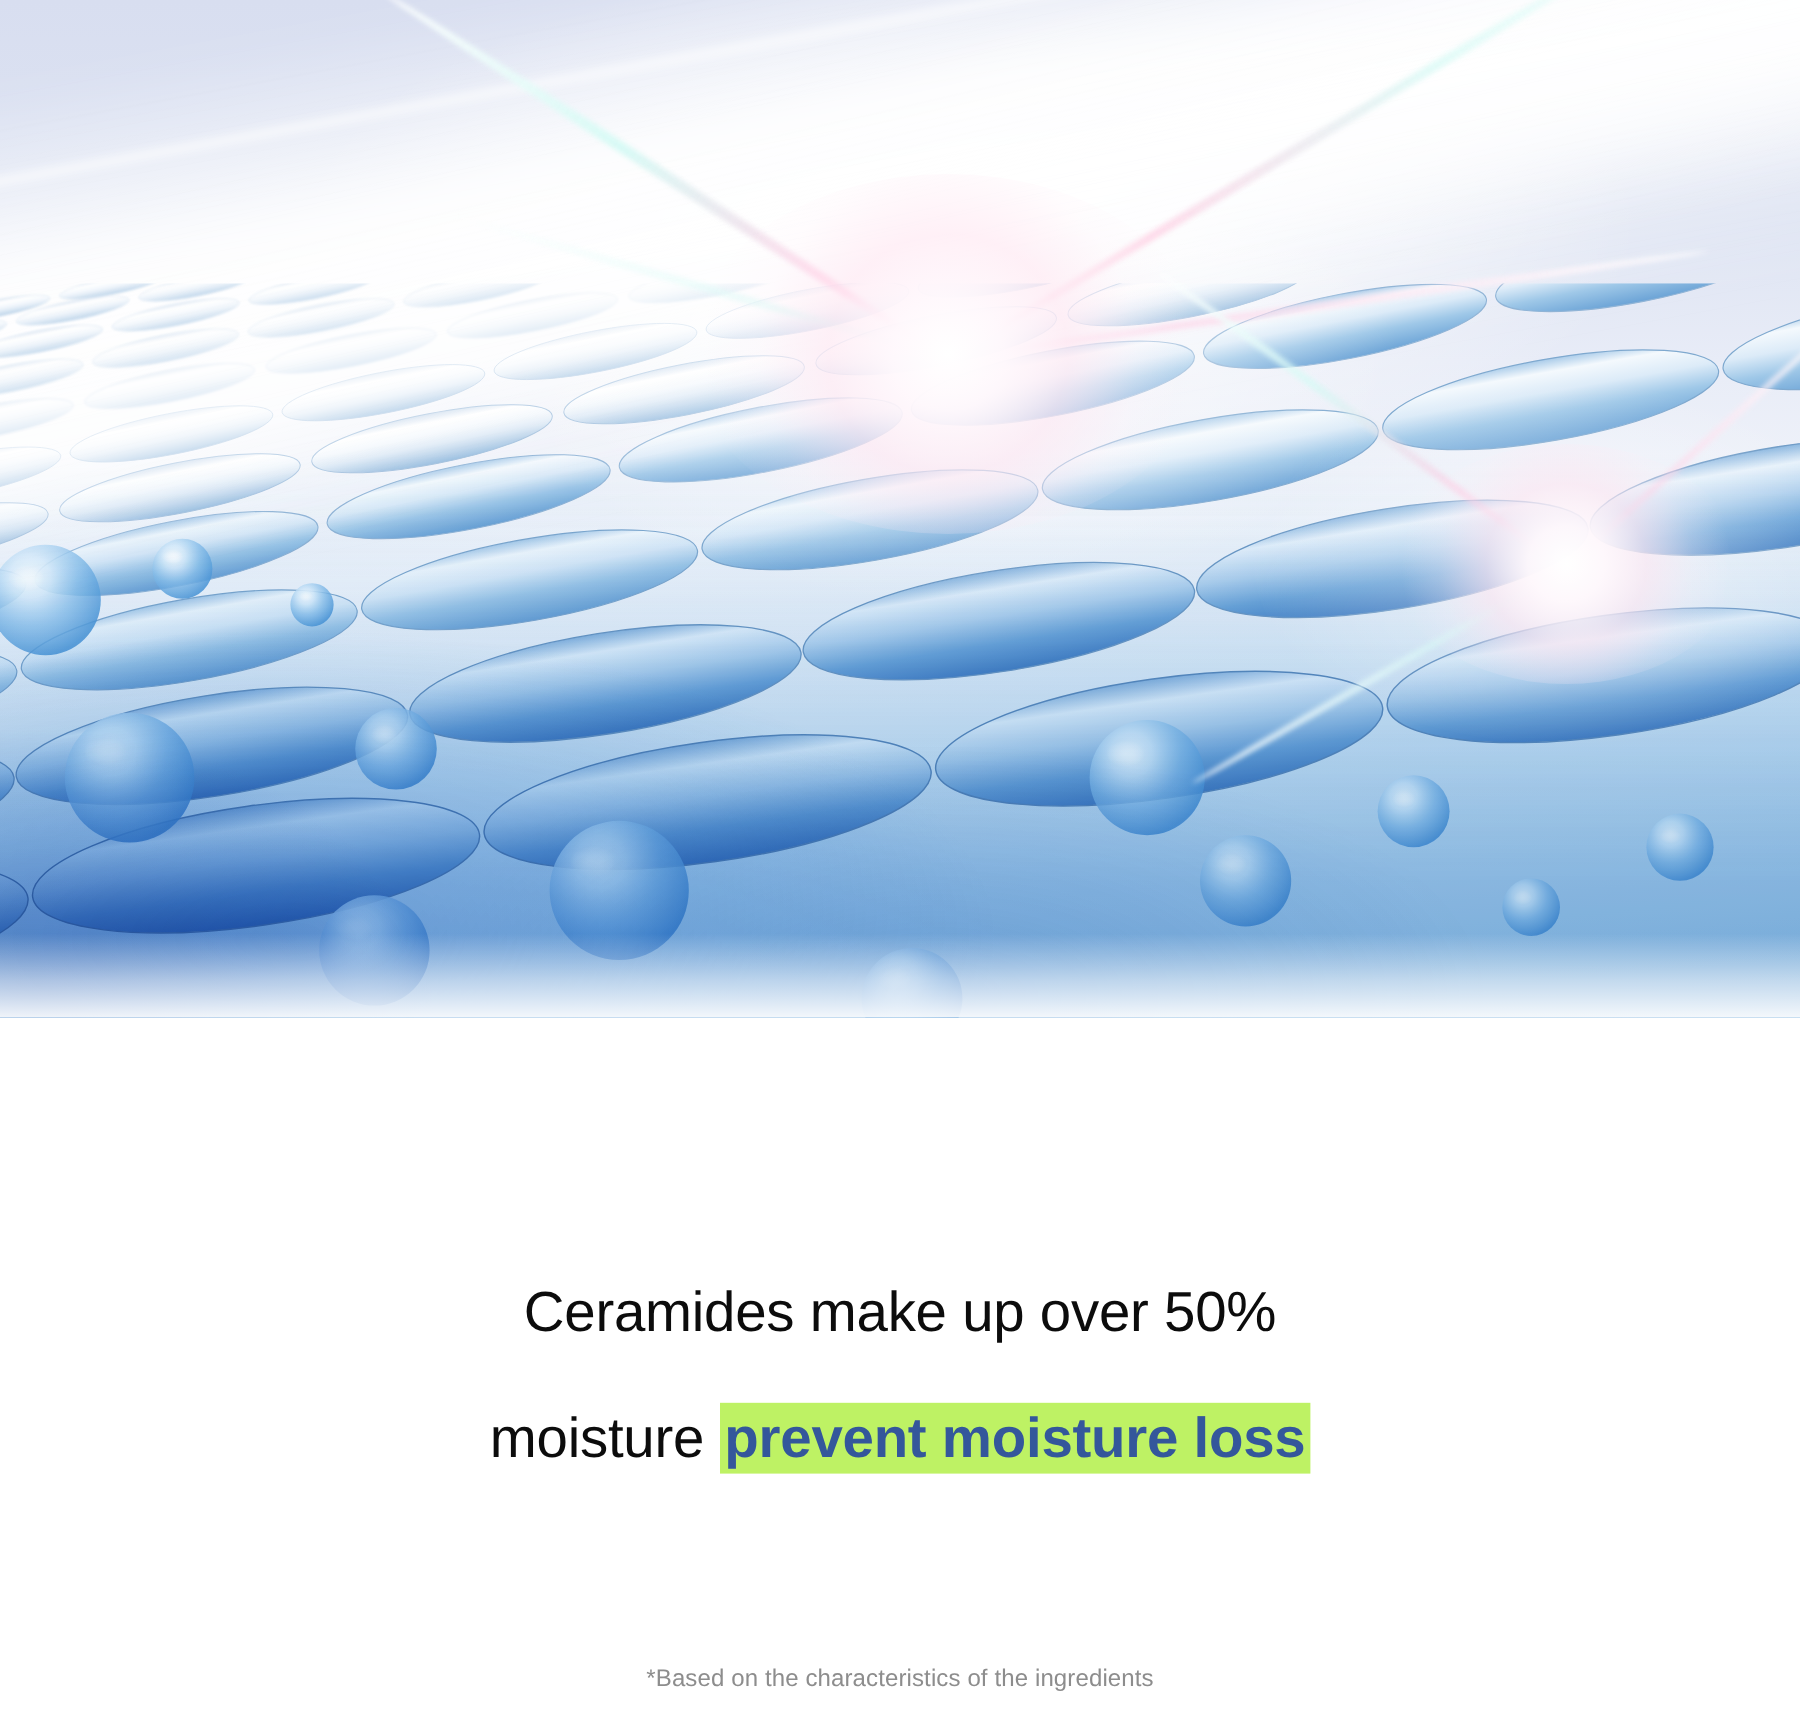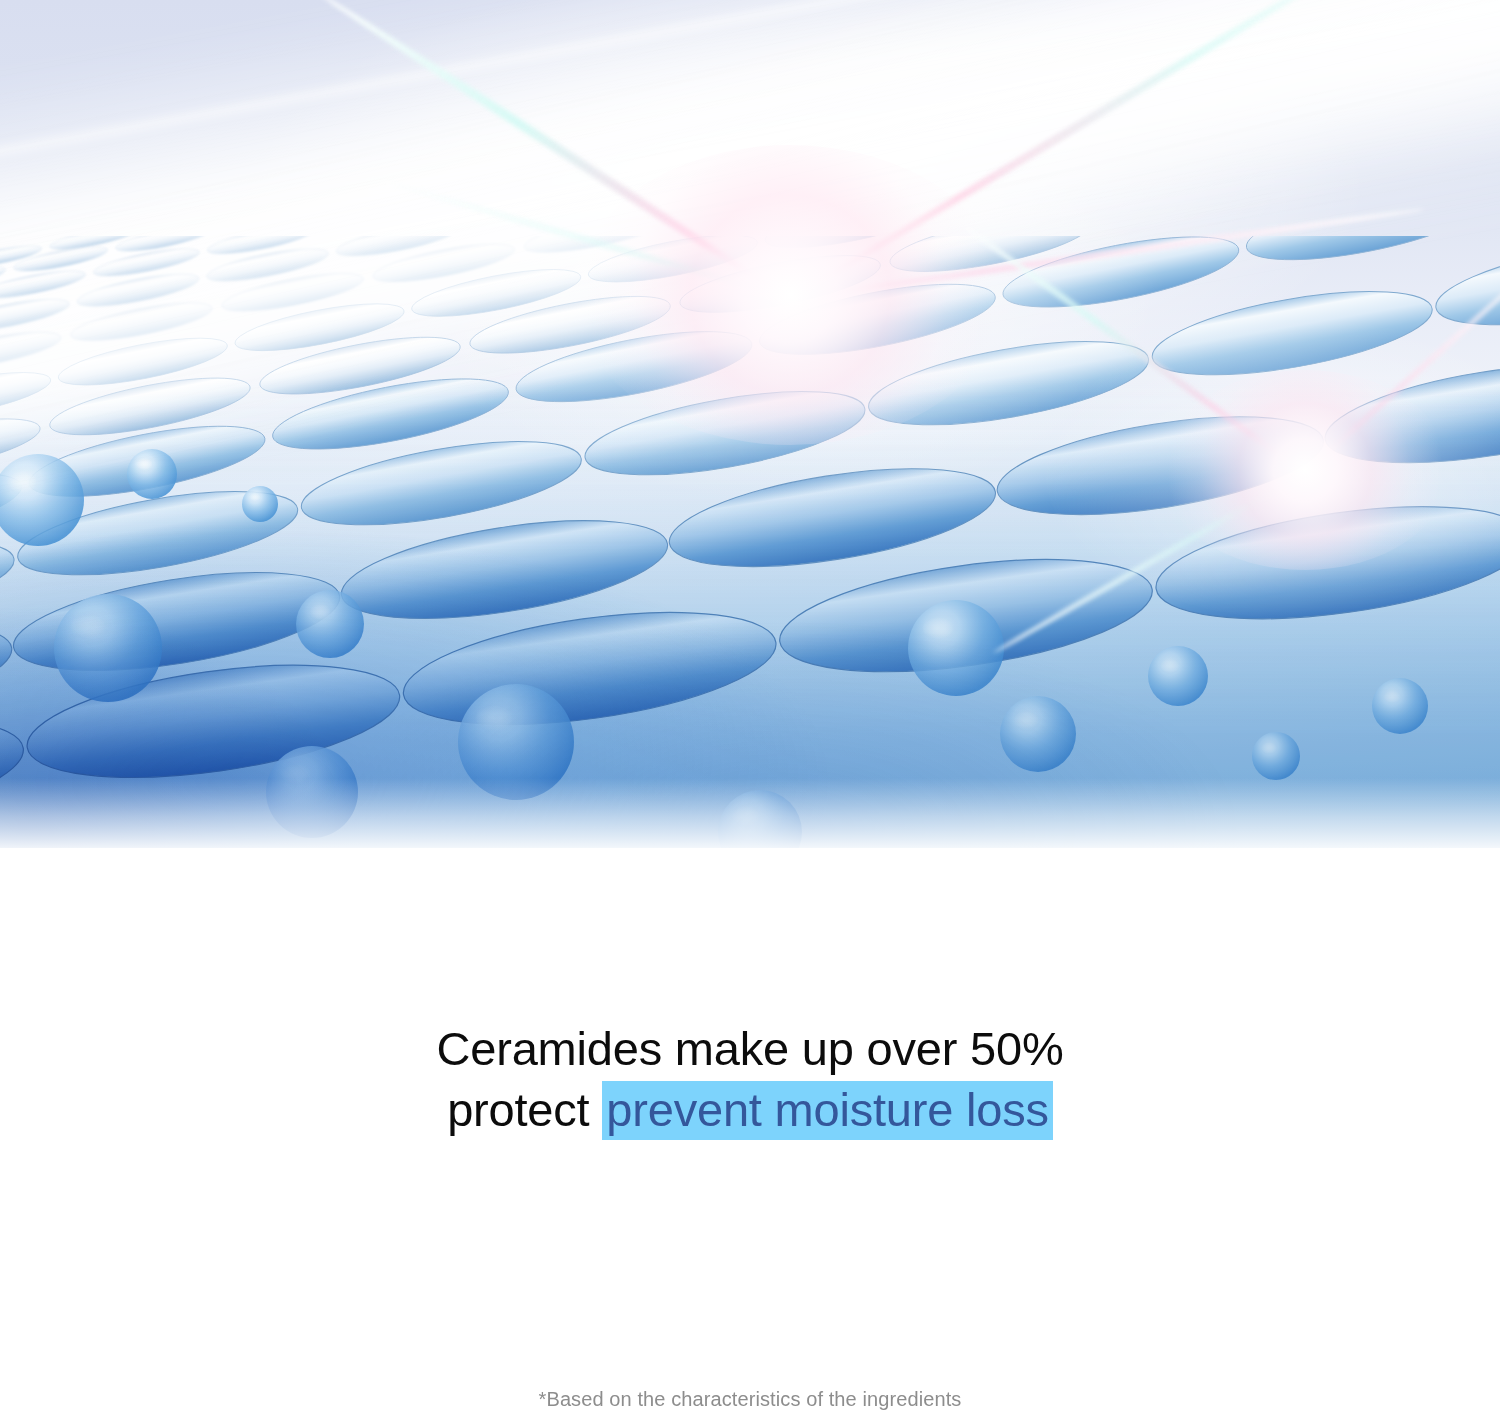--- a/index.html
+++ b/index.html
@@ -147,25 +147,26 @@
     width: 1500px;
     text-align: center;
     line-height: 1.30;
   }
   .copy .ln {
     display: block;
     font-size: 47px;
     color: #0c0c0c;
     letter-spacing: -0.2px;
     white-space: nowrap;
+    margin-top: 44px;
   }
   .hl {
-    background-color: #7dd3fc;
+    background-color: #bef264;
     color: #34579b;
-    font-weight: normal;
+    font-weight: bold;
     padding: 2px 4px 4px 4px;
     box-decoration-break: clone;
     -webkit-box-decoration-break: clone;
   }
   .copy .ln-4 .hl { letter-spacing: -0.4px; }
 
   .footnote {
     position: absolute;
     left: 0; top: 1388px;
     width: 1500px;
@@ -470,16 +471,16 @@
     <div class="ray" style="width:300px;height:6px;background:linear-gradient(90deg,rgba(255,255,255,0) 0%,rgba(255,202,226,0.50) 32%,rgba(255,255,255,0.88) 100%);transform:rotate(-42deg);"></div>
     <div class="ray" style="width:360px;height:6px;background:linear-gradient(90deg,rgba(255,255,255,0) 0%,rgba(216,250,246,0.55) 34%,rgba(255,255,255,0.88) 100%);transform:rotate(150deg);"></div>
     <div class="core"></div>
   </div>
 
   <div class="bottom-fade"></div>
 </div>
 
 <div class="copy">
   <span class="ln ln-1">Ceramides make up over 50%</span>
-  <span class="ln ln-3"><span>protect </span><span class="hl">prevent moisture loss</span></span>
+  <span class="ln ln-3"><span>moisture </span><span class="hl">prevent moisture loss</span></span>
 </div>
 
 <div class="footnote">*Based on the characteristics of the ingredients</div>
 
 </body></html>

